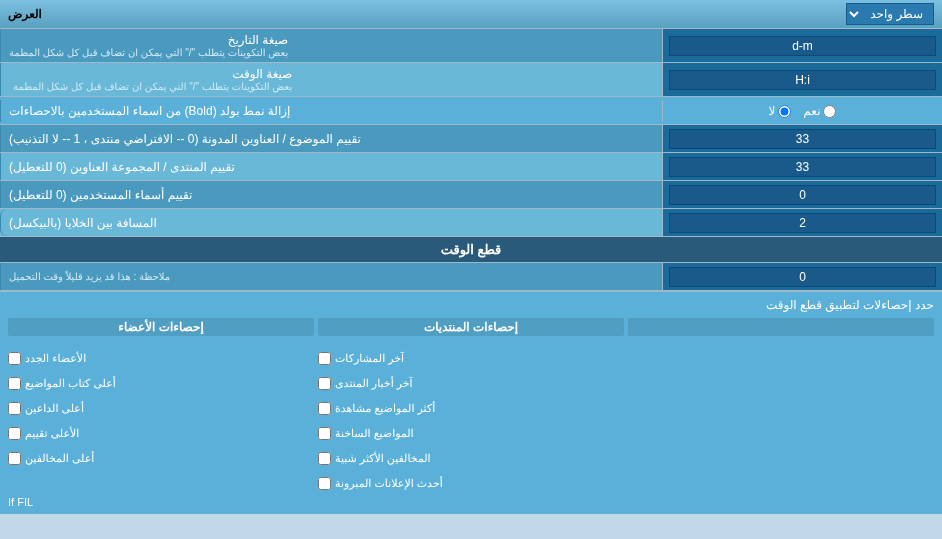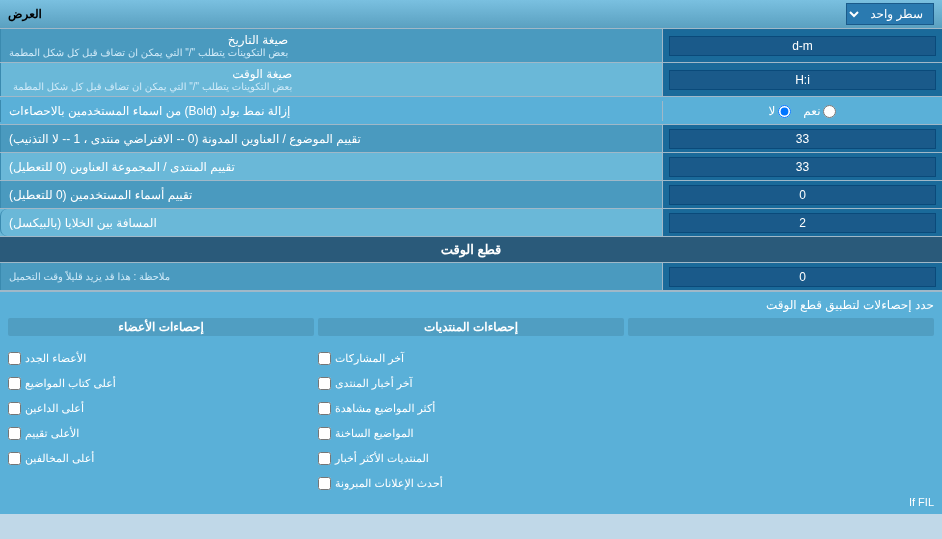--- a/index.html
+++ b/index.html
@@ -328,21 +328,21 @@
         </div>
         <div class="checkbox-item">
           <span>أكثر المواضيع مشاهدة</span>
           <input type="checkbox" style="">
         </div>
         <div class="checkbox-item">
           <span>المواضيع الساخنة</span>
           <input type="checkbox" style="">
         </div>
         <div class="checkbox-item">
-          <span>المنتديات الأكثر أخبار</span>
+          <span>المخالفين الأكثر شبية</span>
           <input type="checkbox" style="">
         </div>
         <div class="checkbox-item">
           <span>أحدث الإعلانات المبرونة</span>
           <input type="checkbox" style="">
         </div>
       </div>
 
       <div class="checkboxes-col">
         <div class="col-header">إحصاءات الأعضاء</div>
@@ -363,18 +363,18 @@
           <input type="checkbox" style="">
         </div>
         <div class="checkbox-item">
           <span>أعلى المخالفين</span>
           <input type="checkbox" style="">
         </div>
       </div>
 
     </div>
 
-    <div style="color:#fff; font-size:11px; margin-top:6px; text-align:right;">
+    <div style="color:#fff; font-size:11px; margin-top:6px; text-align:left;">
       <span>If FIL</span>
     </div>
   </div>
 
 </div>
 
 </body></html>

